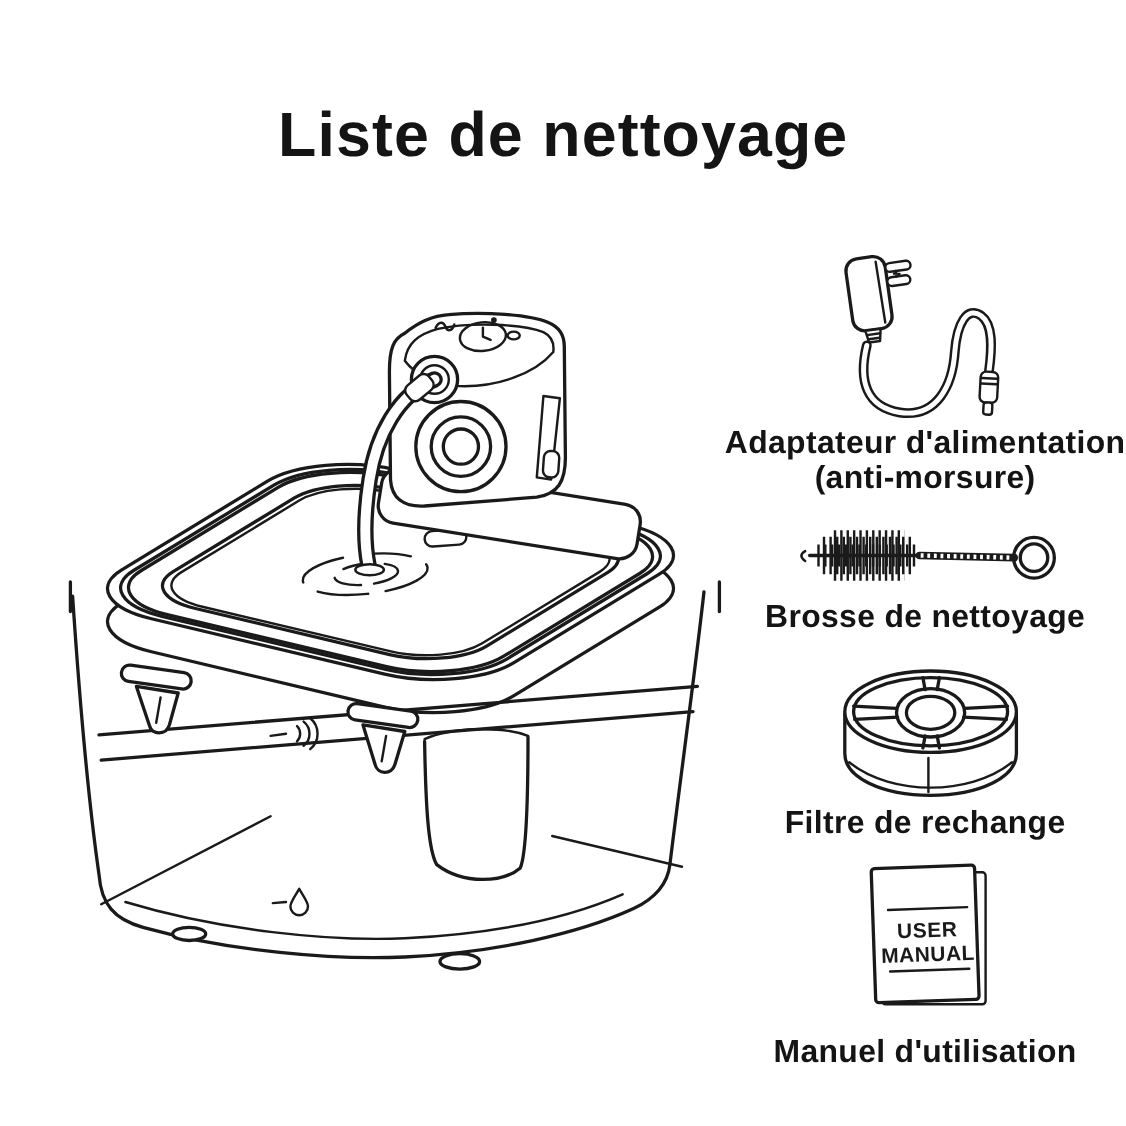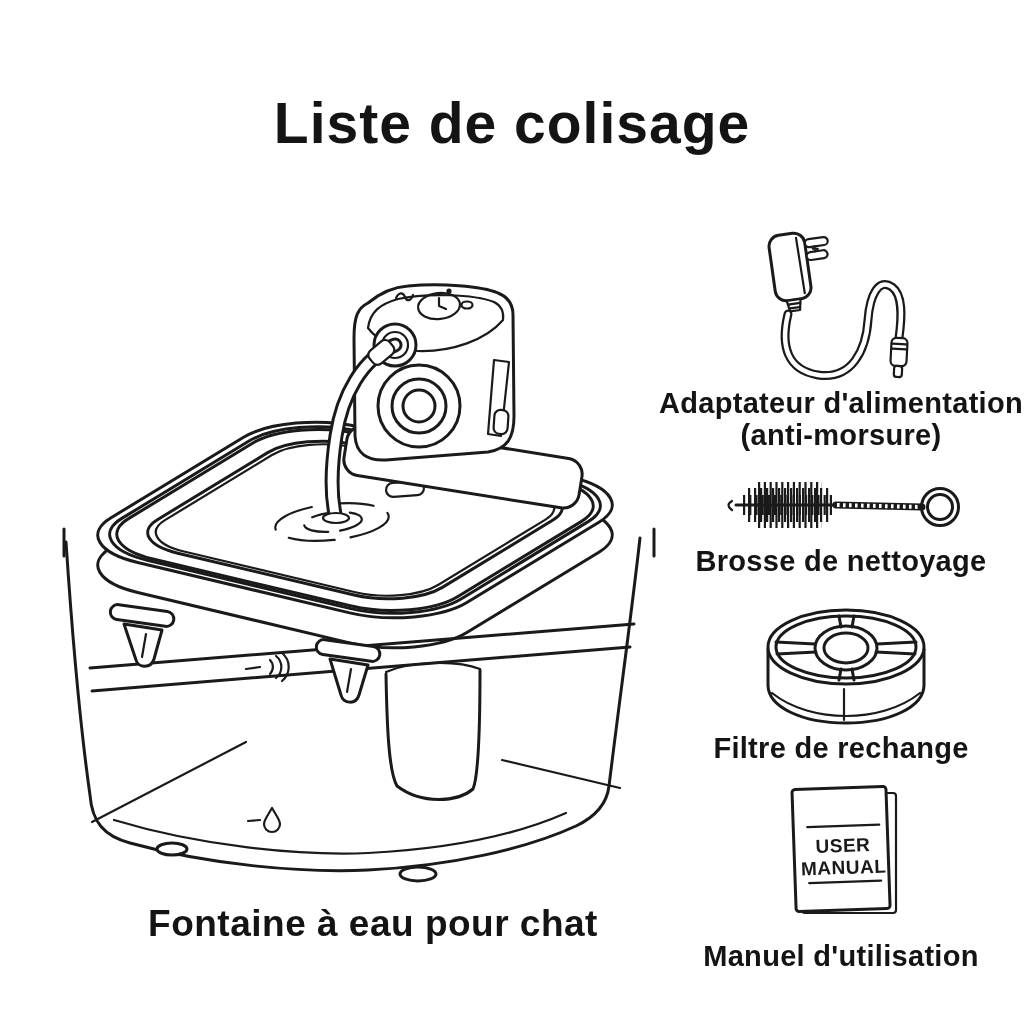--- a/index.html
+++ b/index.html
@@ -20,21 +20,21 @@
   .lnw{fill:#ffffff;stroke:#1a1a1a;stroke-width:3;stroke-linecap:round;stroke-linejoin:round;}
   .thin{stroke-width:2.2;}
   .booklet-text{font-family:"Liberation Sans",sans-serif;font-weight:700;font-size:19px;
                 letter-spacing:.5px;fill:#1a1a1a;text-anchor:middle;}
 </style>
 </head>
 <body>
 
 <div class="canvas">
 
-  <div class="title">Liste de colisage</div>
+  <div class="title">Liste de nettoyage</div>
 
   <svg style="left:50px;top:260px;" width="620" height="650" viewBox="0 0 620 650">
 
     <g>
       <path class="ln" d="M 16 282 C 22 372 30 465 40 535 C 42 562 54 576 80 583
                          C 160 605 252 613 318 610 C 400 606 476 589 526 566
                          C 547 556 557 543 559 526 C 569 444 581 358 590 278"></path>
       <ellipse class="lnw" cx="122" cy="589" rx="15" ry="6"></ellipse>
       <ellipse class="lnw" cx="368" cy="614" rx="18" ry="7"></ellipse>
       <path class="ln thin" d="M 64 560 C 150 586 250 596 318 593 C 398 589 466 575 516 553"></path>
@@ -215,15 +215,14 @@
   <div class="acc-label brush">
     <div>Brosse de nettoyage</div>
   </div>
   <div class="acc-label filter">
     <div>Filtre de rechange</div>
   </div>
   <div class="acc-label manual">
     <div>Manuel d'utilisation</div>
   </div>
 
-  <div class="caption">Fontaine à eau pour chat</div>
 
 </div>
 
 </body></html>

